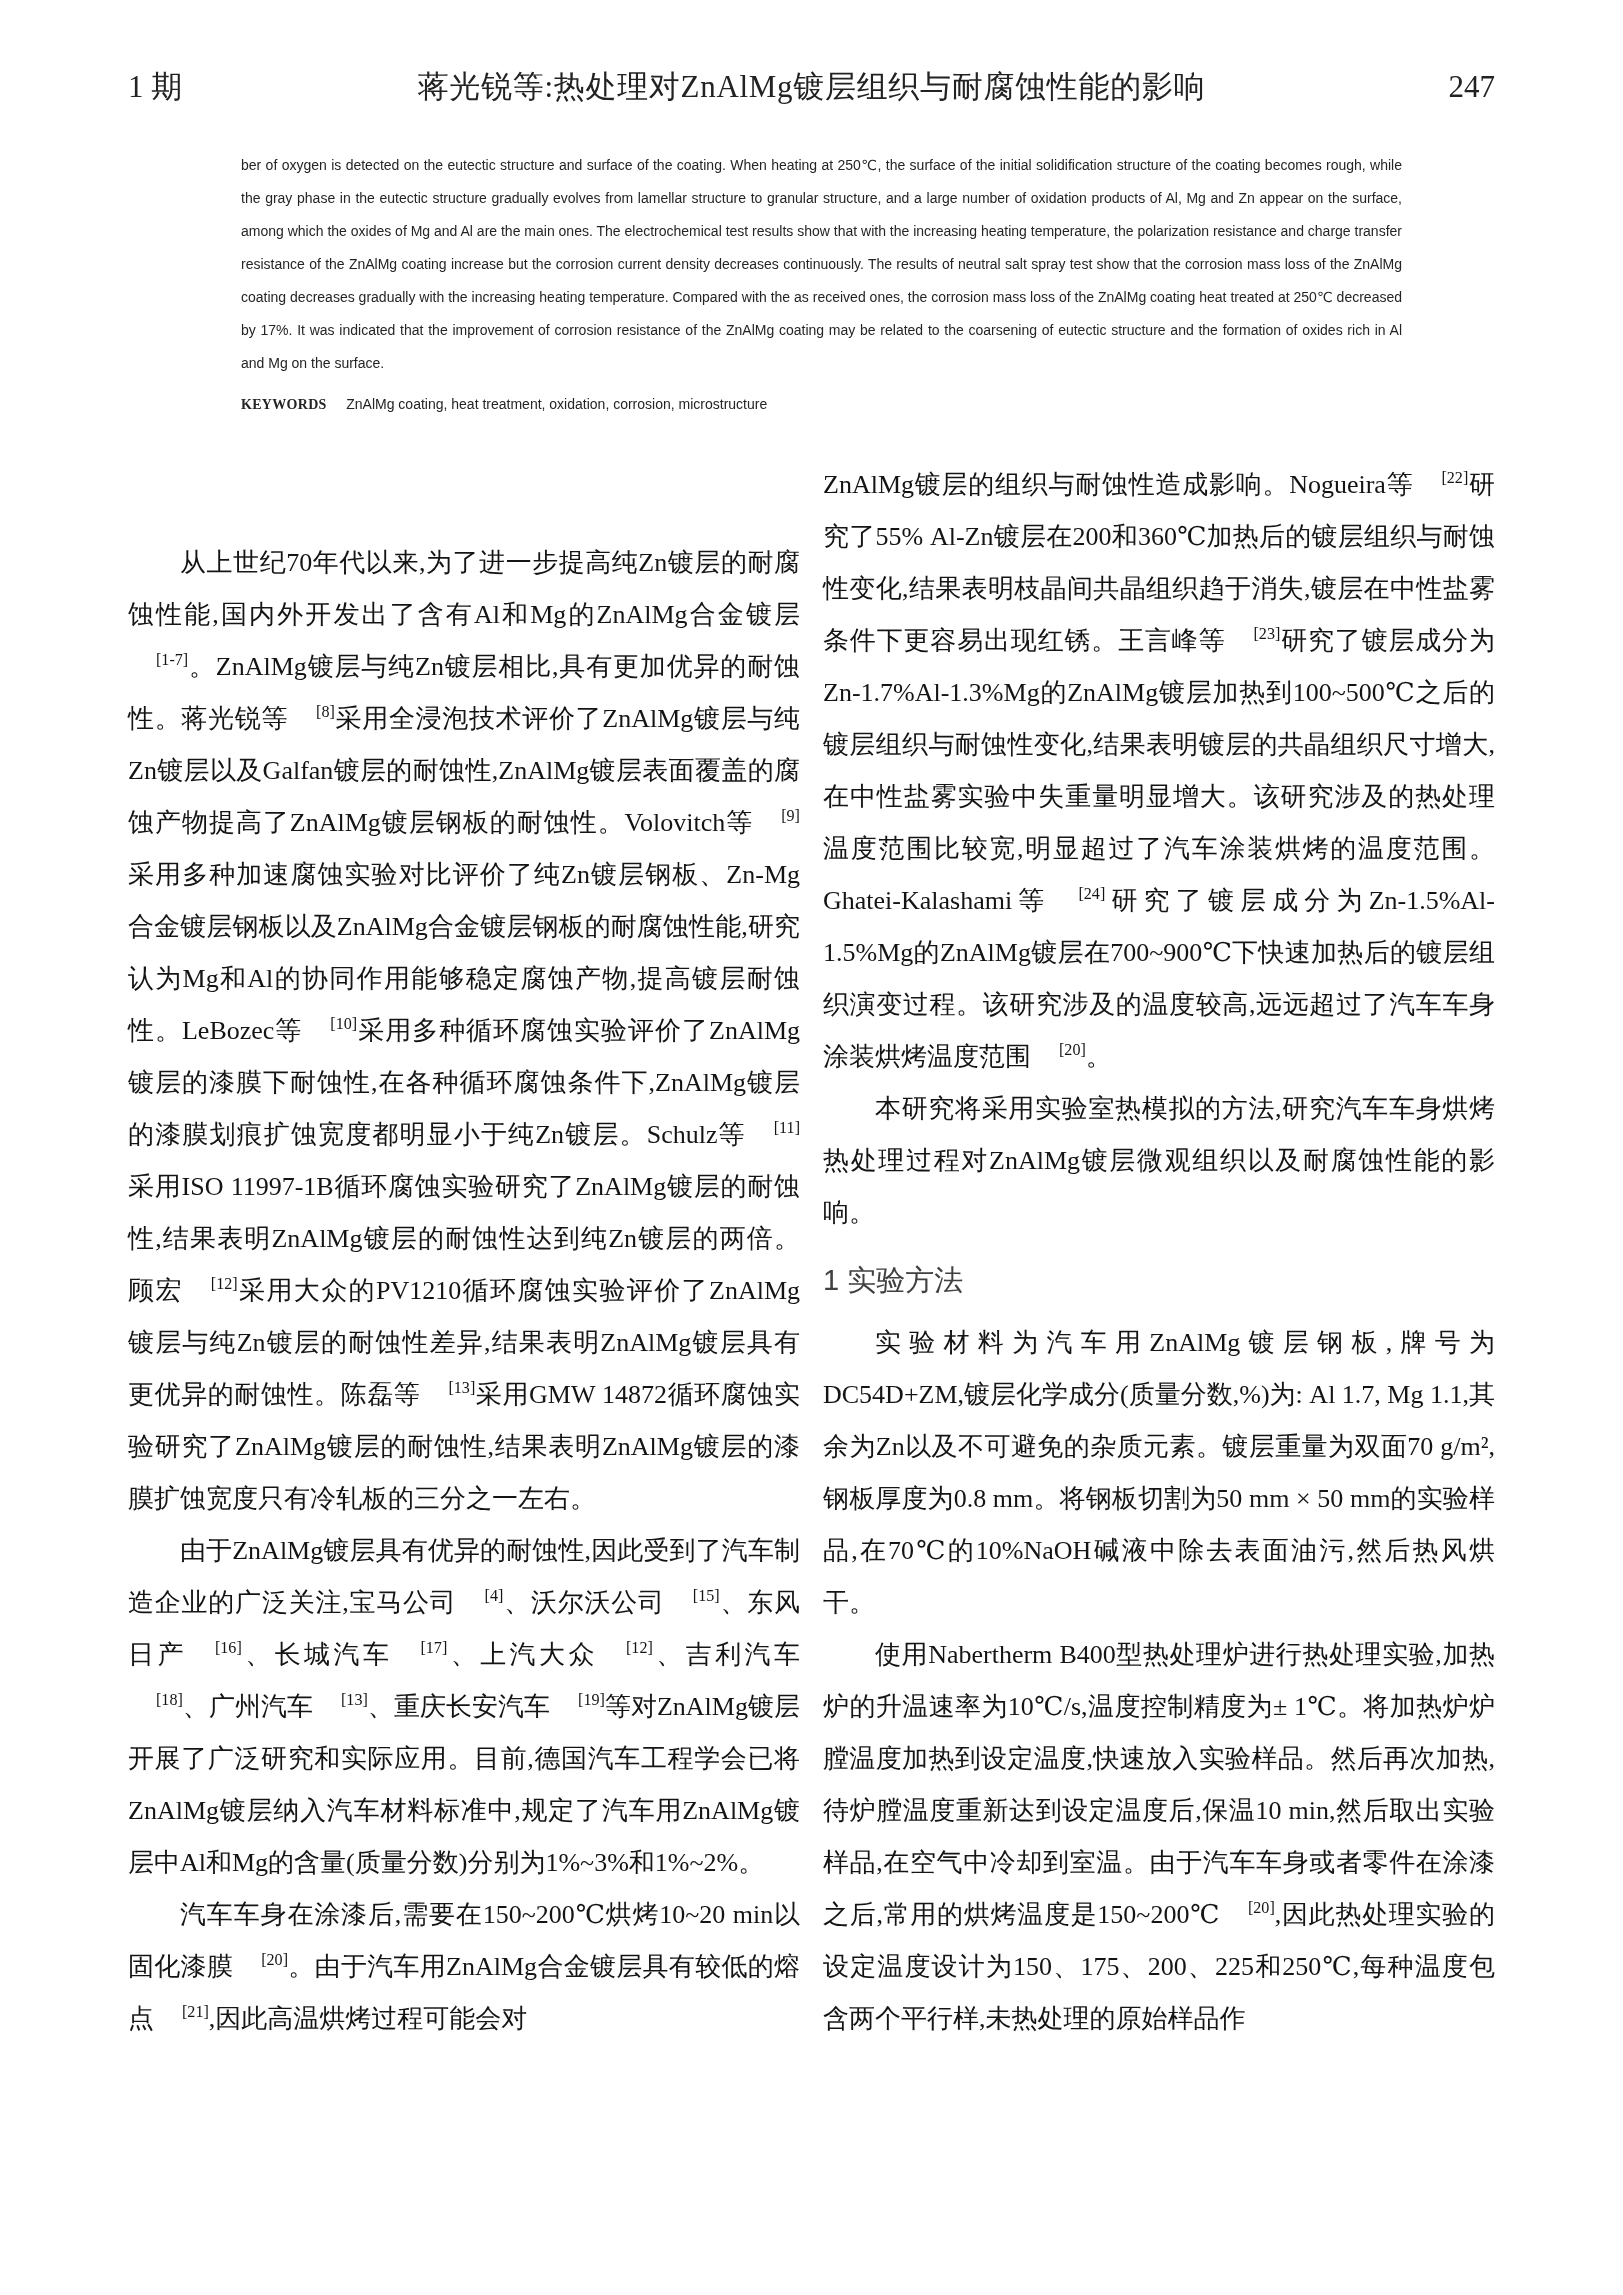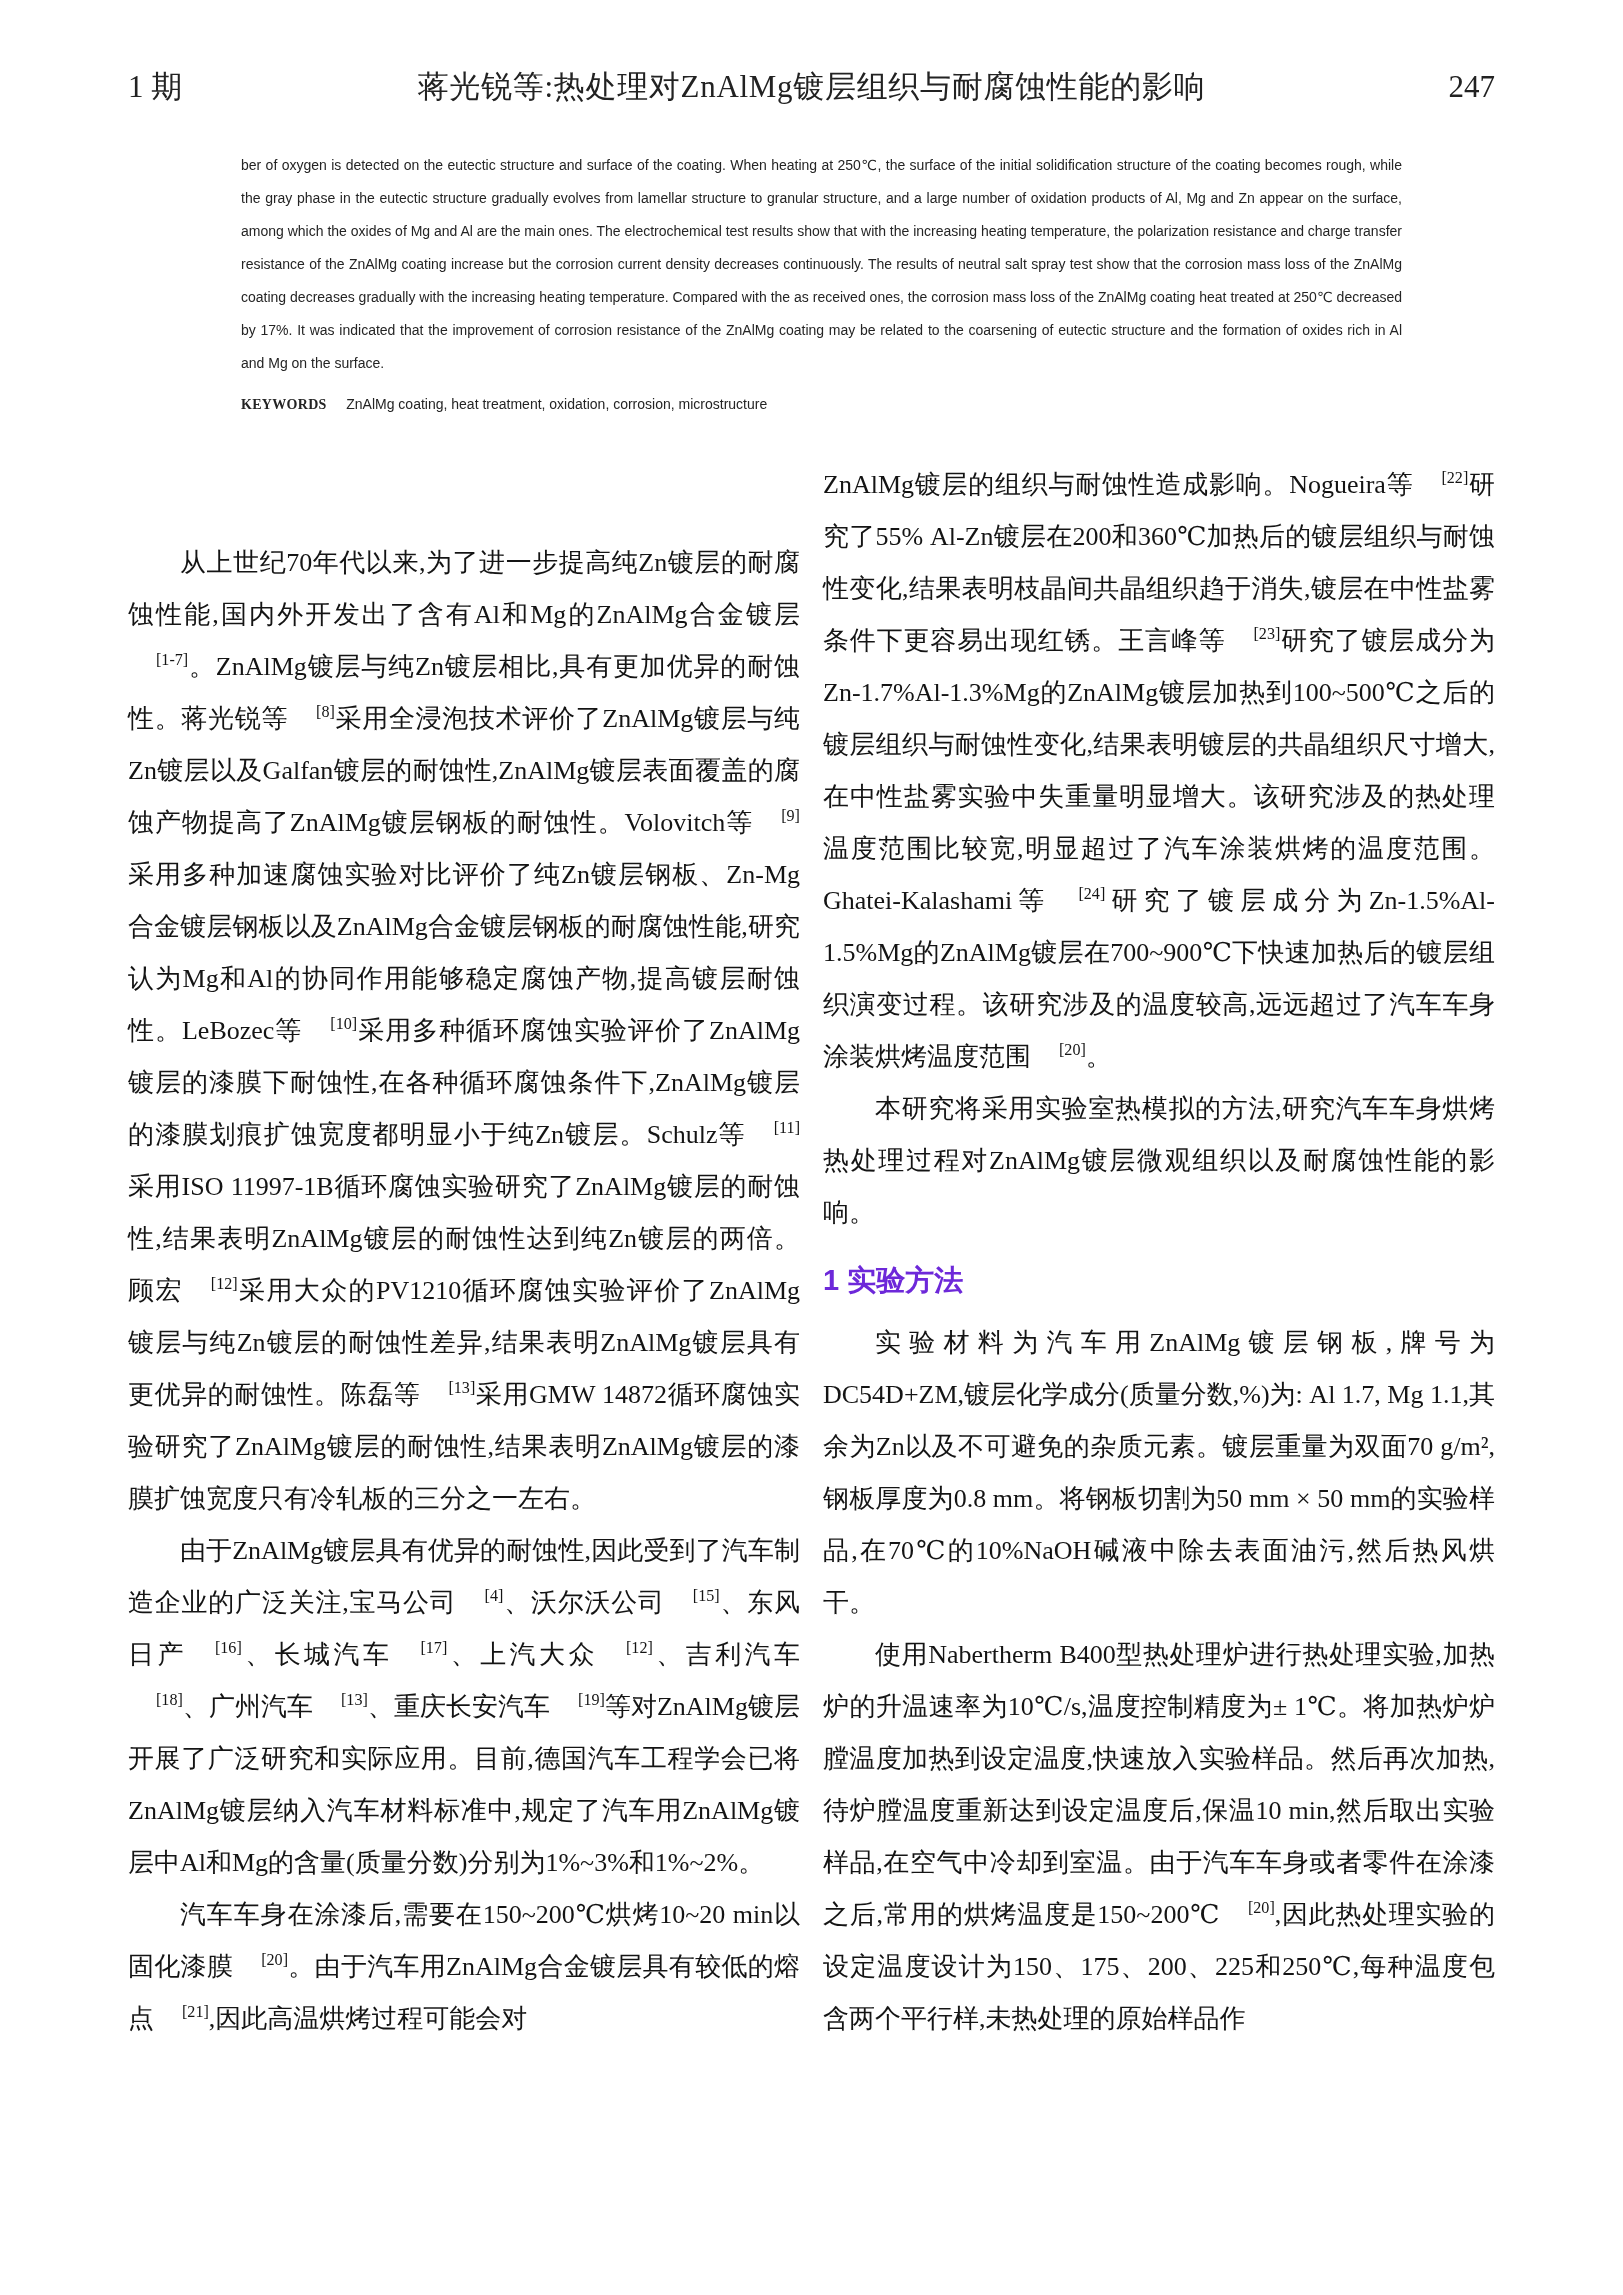--- a/index.html
+++ b/index.html
@@ -66,22 +66,22 @@
   .para.indent { text-indent: 2em; }
   .para sup {
     font-size: 0.62em;
     line-height: 0;
     vertical-align: super;
     padding-left: 28px;
   }
   .section-heading {
     font-family: "Liberation Sans", "DejaVu Sans", sans-serif;
     font-size: 29px;
-    font-weight: bold;
-    color: #6d28d9;
+    font-weight: normal;
+    color: #404040;
     margin: 22px 0 17px 0;
     line-height: 39px;
     text-align: left;
   }
 </style>
 </head>
 <body>
 
 <div class="page">
 

